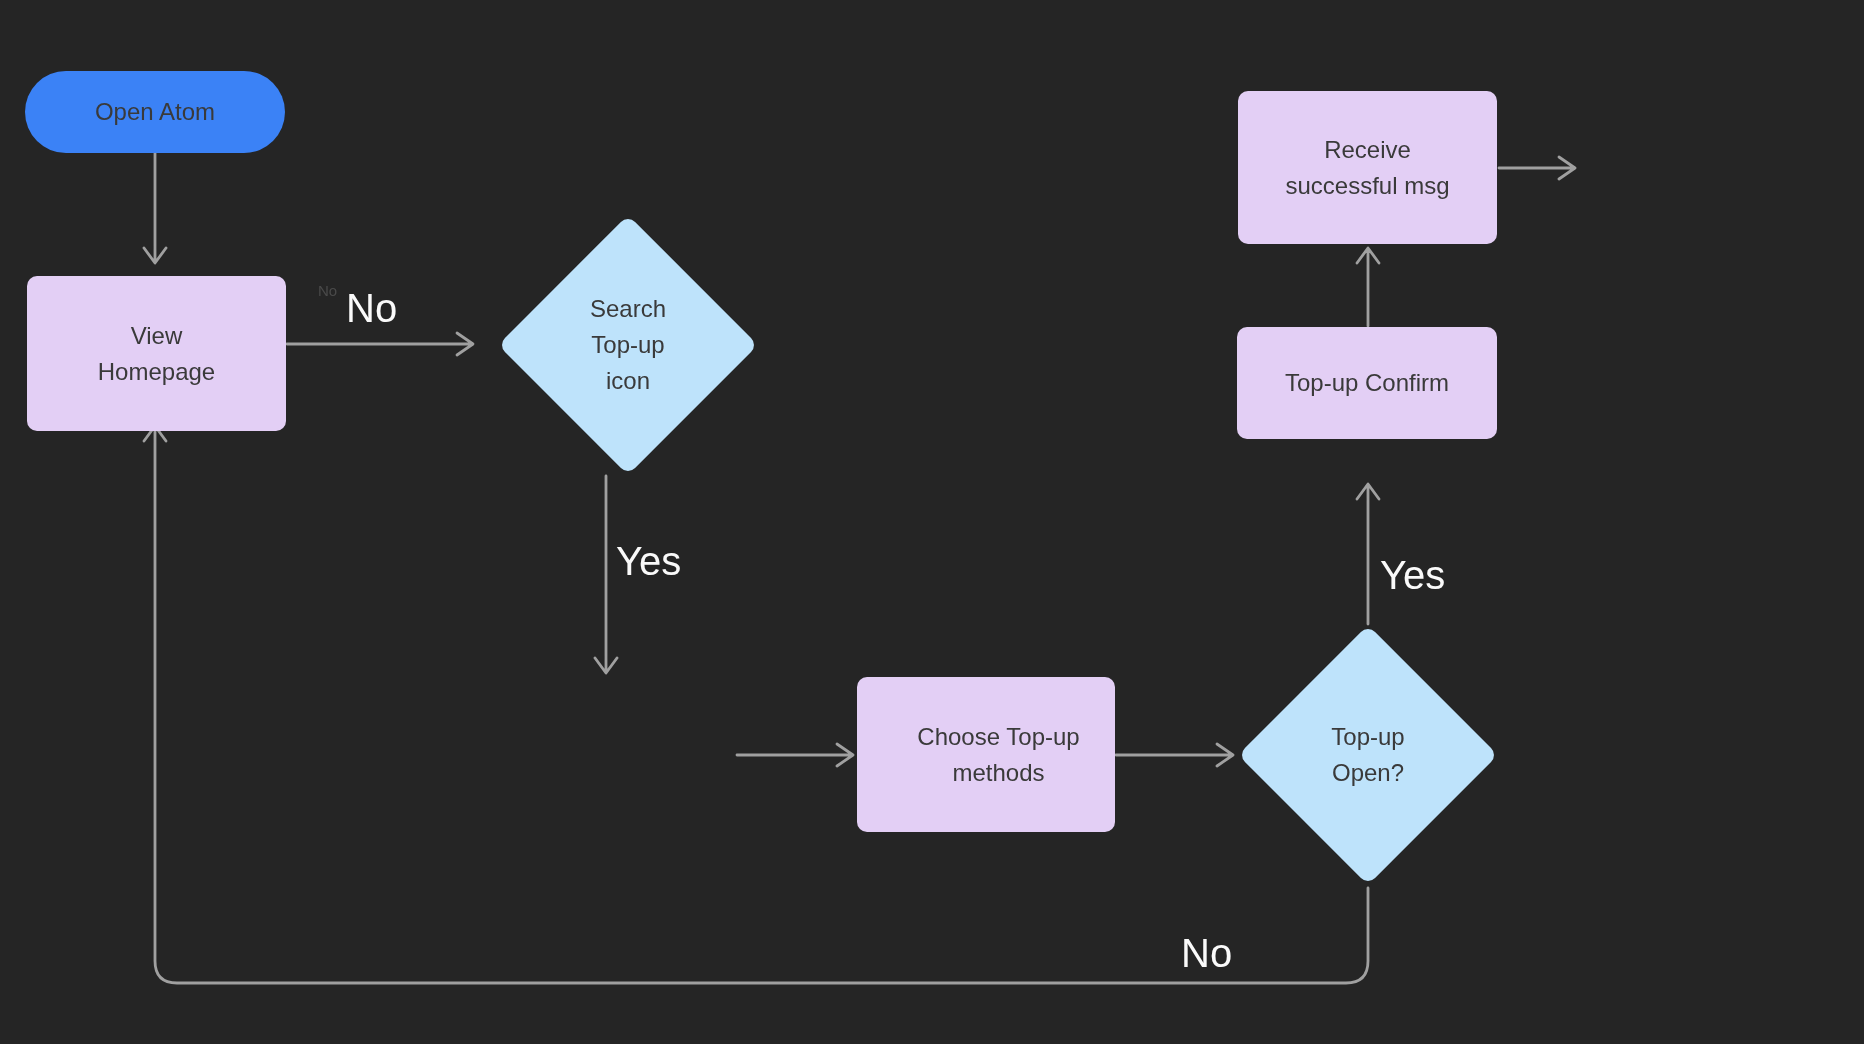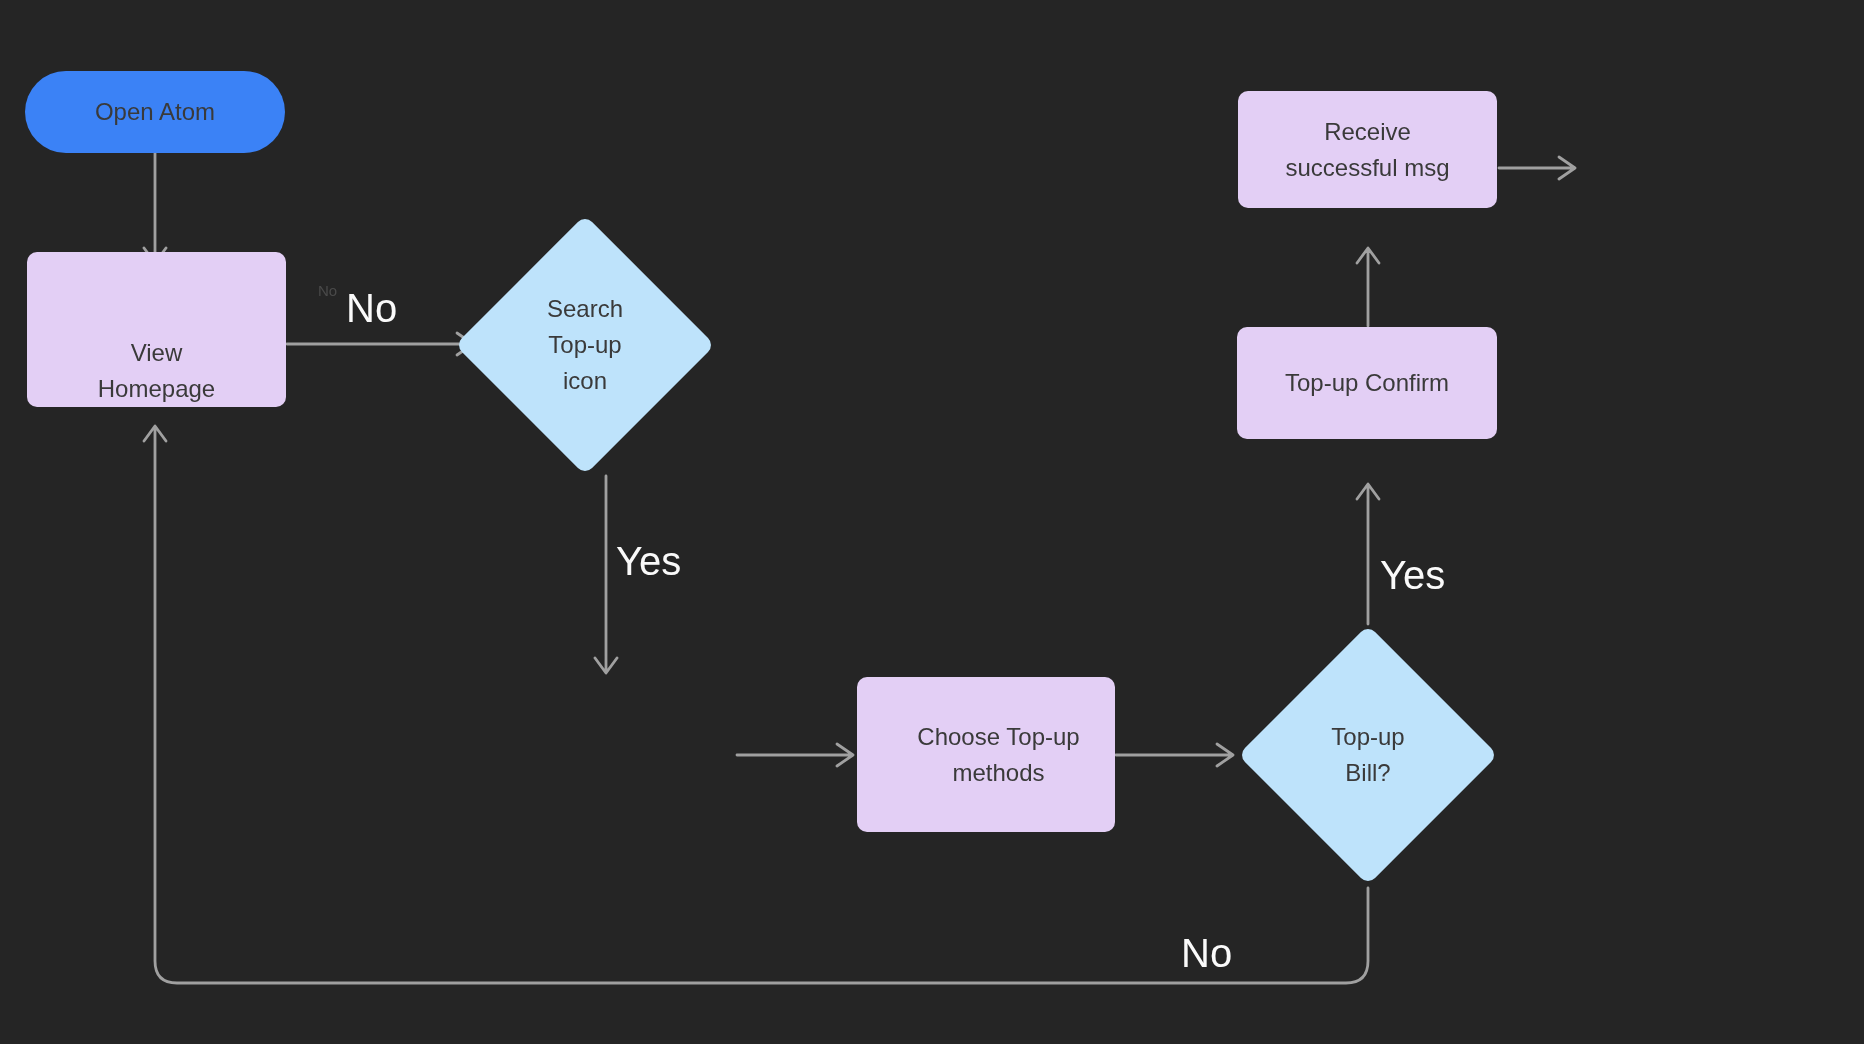--- a/index.html
+++ b/index.html
@@ -59,27 +59,27 @@
     justify-content: center;
     text-align: center;
     color: #3a3a3a;
     font-size: 24px;
     line-height: 36px;
   }
   .node-label-inner { display: inline-block; }
 
   
   #n-open-atom        { left: 25px;  top: 71px;  width: 260px; height: 82px; }
-  #n-view-homepage    { left: 27px;  top: 252px; width: 259px; height: 155px; align-items: flex-end; }
-  #n-search-diamond   { left: 493px; top: 253px; width: 184px; height: 184px; }
+  #n-view-homepage    { left: 27px;  top: 276px; width: 259px; height: 155px; }
+  #n-search-diamond   { left: 536px; top: 253px; width: 184px; height: 184px; }
   #n-enter-screen     { left: 477px; top: 677px; width: 258px; height: 156px; }
   #n-choose-methods   { left: 857px; top: 677px; width: 258px; height: 155px; padding-left: 25px; }
   #n-topup-bill       { left: 1276px; top: 663px; width: 184px; height: 184px; }
   #n-topup-confirm    { left: 1237px; top: 327px; width: 260px; height: 112px; }
-  #n-receive-msg      { left: 1238px; top: 91px;  width: 259px; height: 117px; }
+  #n-receive-msg      { left: 1238px; top: 91px;  width: 259px; height: 153px; }
   #n-end              { left: 1578px; top: 127px; width: 260px; height: 82px; }
 
   #n-view-homepage .node-label-inner  { max-width: 120px; }
   #n-enter-screen .node-label-inner   { max-width: 165px; }
   #n-choose-methods .node-label-inner { max-width: 185px; }
   #n-receive-msg .node-label-inner    { max-width: 178px; }
   #n-search-diamond .node-label-inner { max-width: 95px; }
   #n-topup-bill .node-label-inner     { max-width: 95px; }
 
   .edge-label {
@@ -135,21 +135,21 @@
   </div>
 
 
   <div class="node rect" id="n-choose-methods">
     <span class="node-label-inner">Choose Top-up methods</span>
   </div>
 
   <div class="diamond" id="n-topup-bill">
     <div class="diamond-shape"></div>
     <div class="diamond-label">
-      <span class="node-label-inner">Top-up Bill?</span>
+      <span class="node-label-inner">Top-up Open?</span>
     </div>
   </div>
 
   <div class="node rect" id="n-topup-confirm">
     <span class="node-label-inner">Top-up Confirm</span>
   </div>
 
   <div class="node rect" id="n-receive-msg">
     <span class="node-label-inner">Receive successful msg</span>
   </div>

